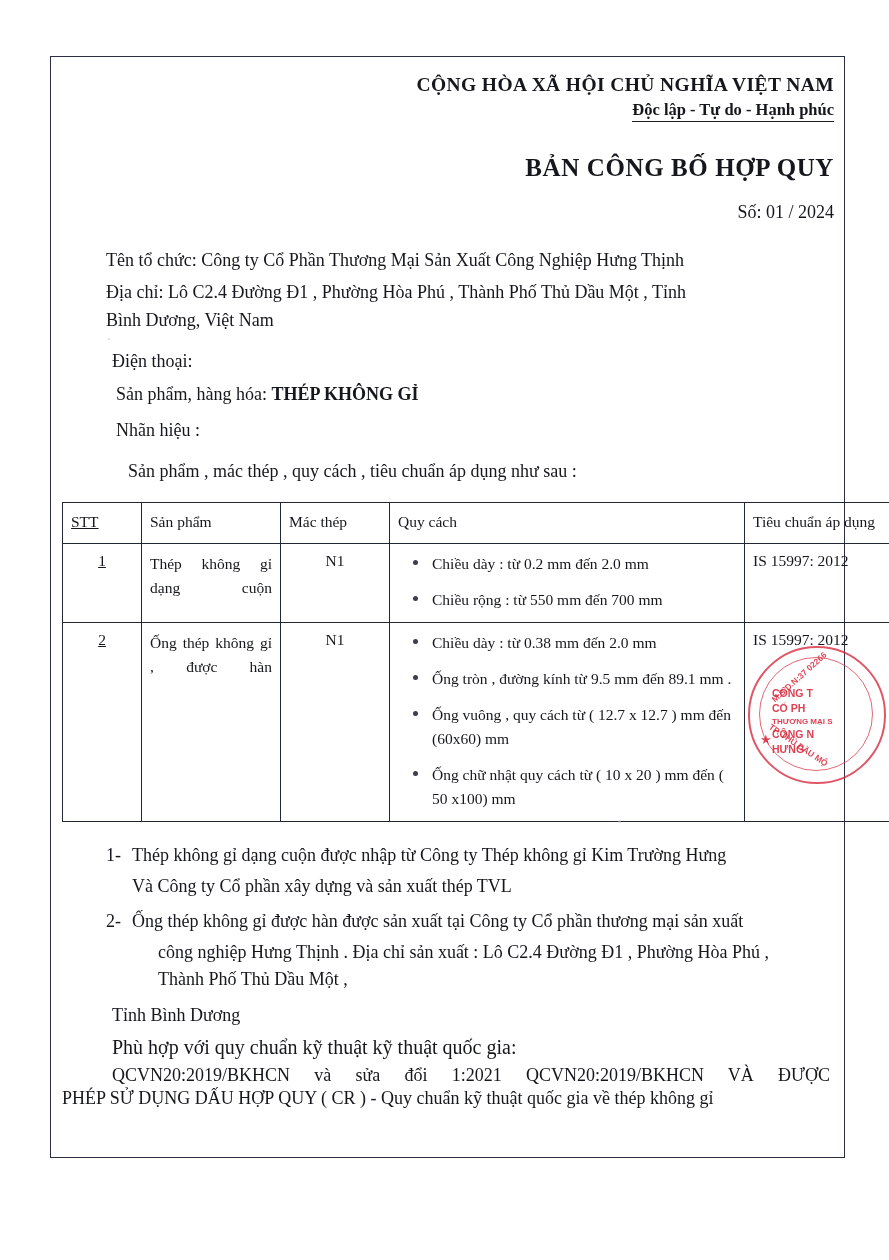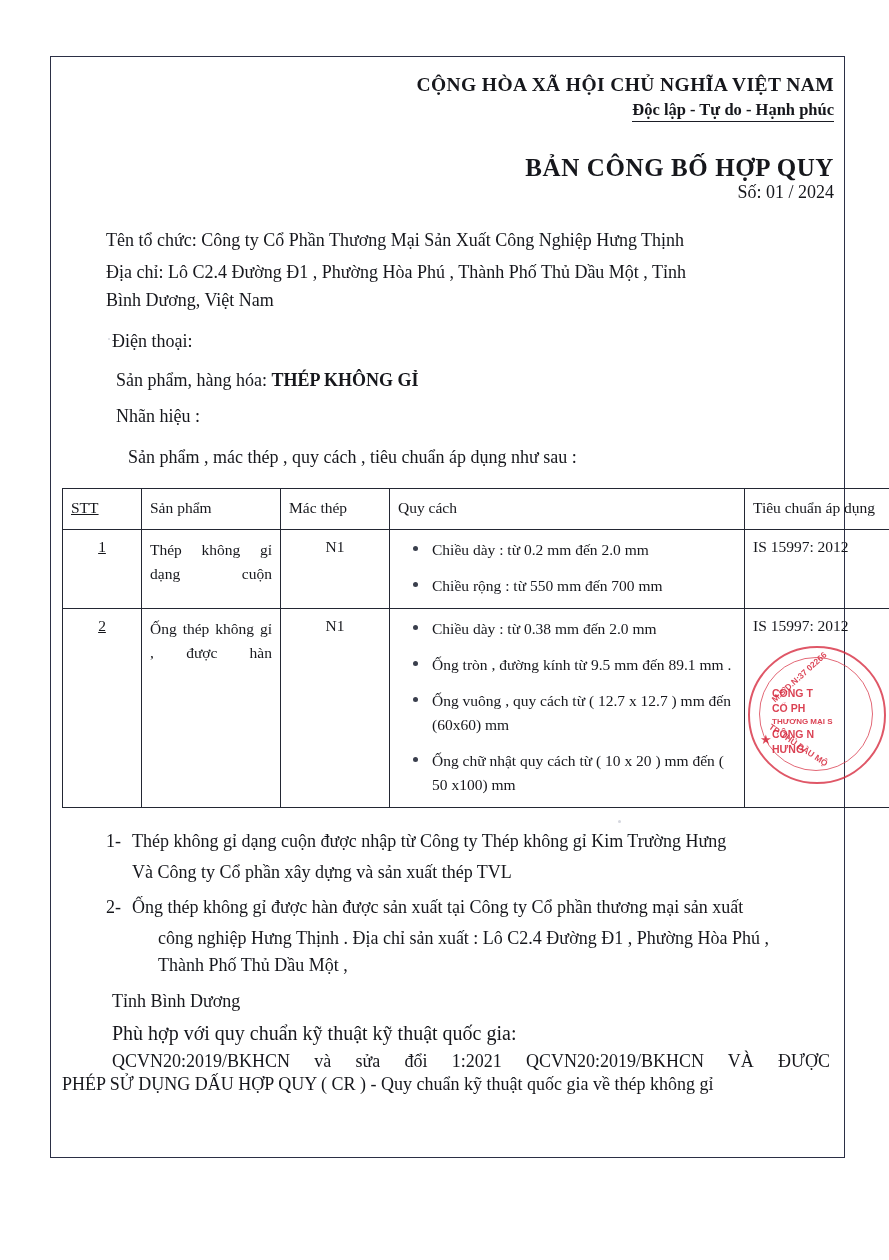--- a/index.html
+++ b/index.html
@@ -52,31 +52,31 @@
     padding-bottom: 1px;
   }
   .doc-title {
     font-size: 25px;
     font-weight: bold;
     letter-spacing: 0.6px;
     margin-top: 32px;
   }
   .doc-number {
     font-size: 18px;
-    margin-top: 0;
+    margin-top: 20px;
   }
   .para {
     font-size: 18px;
     line-height: 1.52;
     margin-top: 14px;
   }
   .p-org { padding-left: 44px; margin-top: 24px; }
   .p-addr { padding-left: 44px; margin-top: 5px; }
   .p-phone { padding-left: 50px; margin-top: 14px; }
-  .p-product { padding-left: 54px; margin-top: 12px; }
+  .p-product { padding-left: 54px; margin-top: 6px; }
   .p-brand { padding-left: 54px; margin-top: 8px; }
   .p-lead { padding-left: 66px; }
   .b { font-weight: bold; }
   table.spec {
     margin-top: 16px;
     border-collapse: collapse;
     width: 770px;
     table-layout: fixed;
     font-size: 15.5px;
   }

